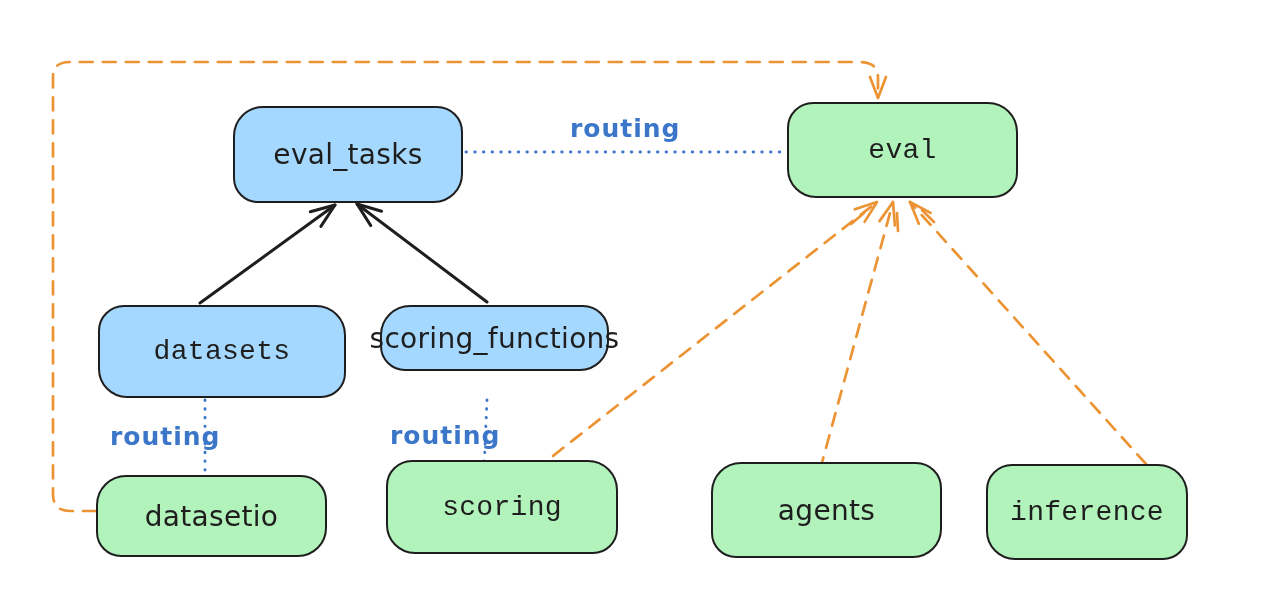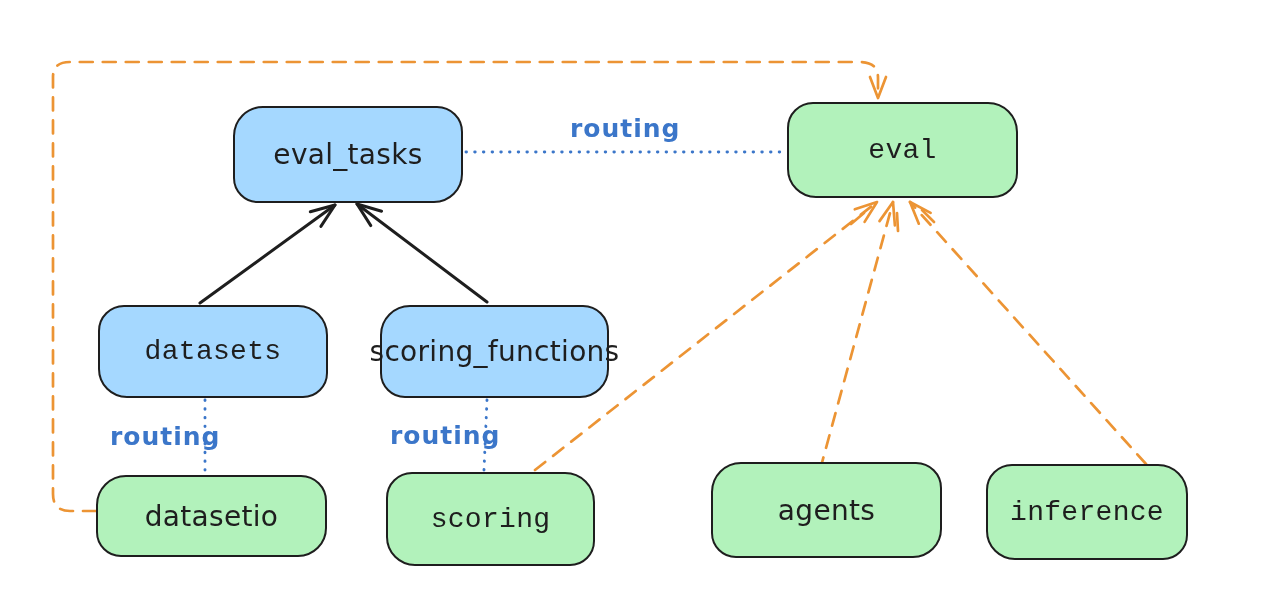--- a/index.html
+++ b/index.html
@@ -76,33 +76,33 @@
   </svg>
 
   <div class="node blue r1" style="left:233px;top:106px;width:230px;height:97px">
     <span>eval_tasks</span>
   </div>
 
   <div class="node green r2" style="left:787px;top:102px;width:231px;height:96px">
     <span>eval</span>
   </div>
 
-  <div class="node blue r2" style="left:98px;top:305px;width:230px;height:93px">
+  <div class="node blue r2" style="left:98px;top:305px;width:248px;height:93px">
     <span>datasets</span>
   </div>
 
-  <div class="node blue r1" style="left:380px;top:305px;width:229px;height:93px">
+  <div class="node blue r1" style="left:380px;top:305px;width:229px;height:66px">
     <span>scoring_functions</span>
   </div>
 
   <div class="node green r1" style="left:96px;top:475px;width:231px;height:82px">
     <span>datasetio</span>
   </div>
 
-  <div class="node green r2" style="left:386px;top:472px;width:209px;height:94px">
+  <div class="node green r2" style="left:386px;top:460px;width:232px;height:94px">
     <span>scoring</span>
   </div>
 
   <div class="node green r1" style="left:711px;top:462px;width:231px;height:96px">
     <span>agents</span>
   </div>
 
   <div class="node green r2" style="left:986px;top:464px;width:202px;height:96px">
     <span>inference</span>
   </div>

